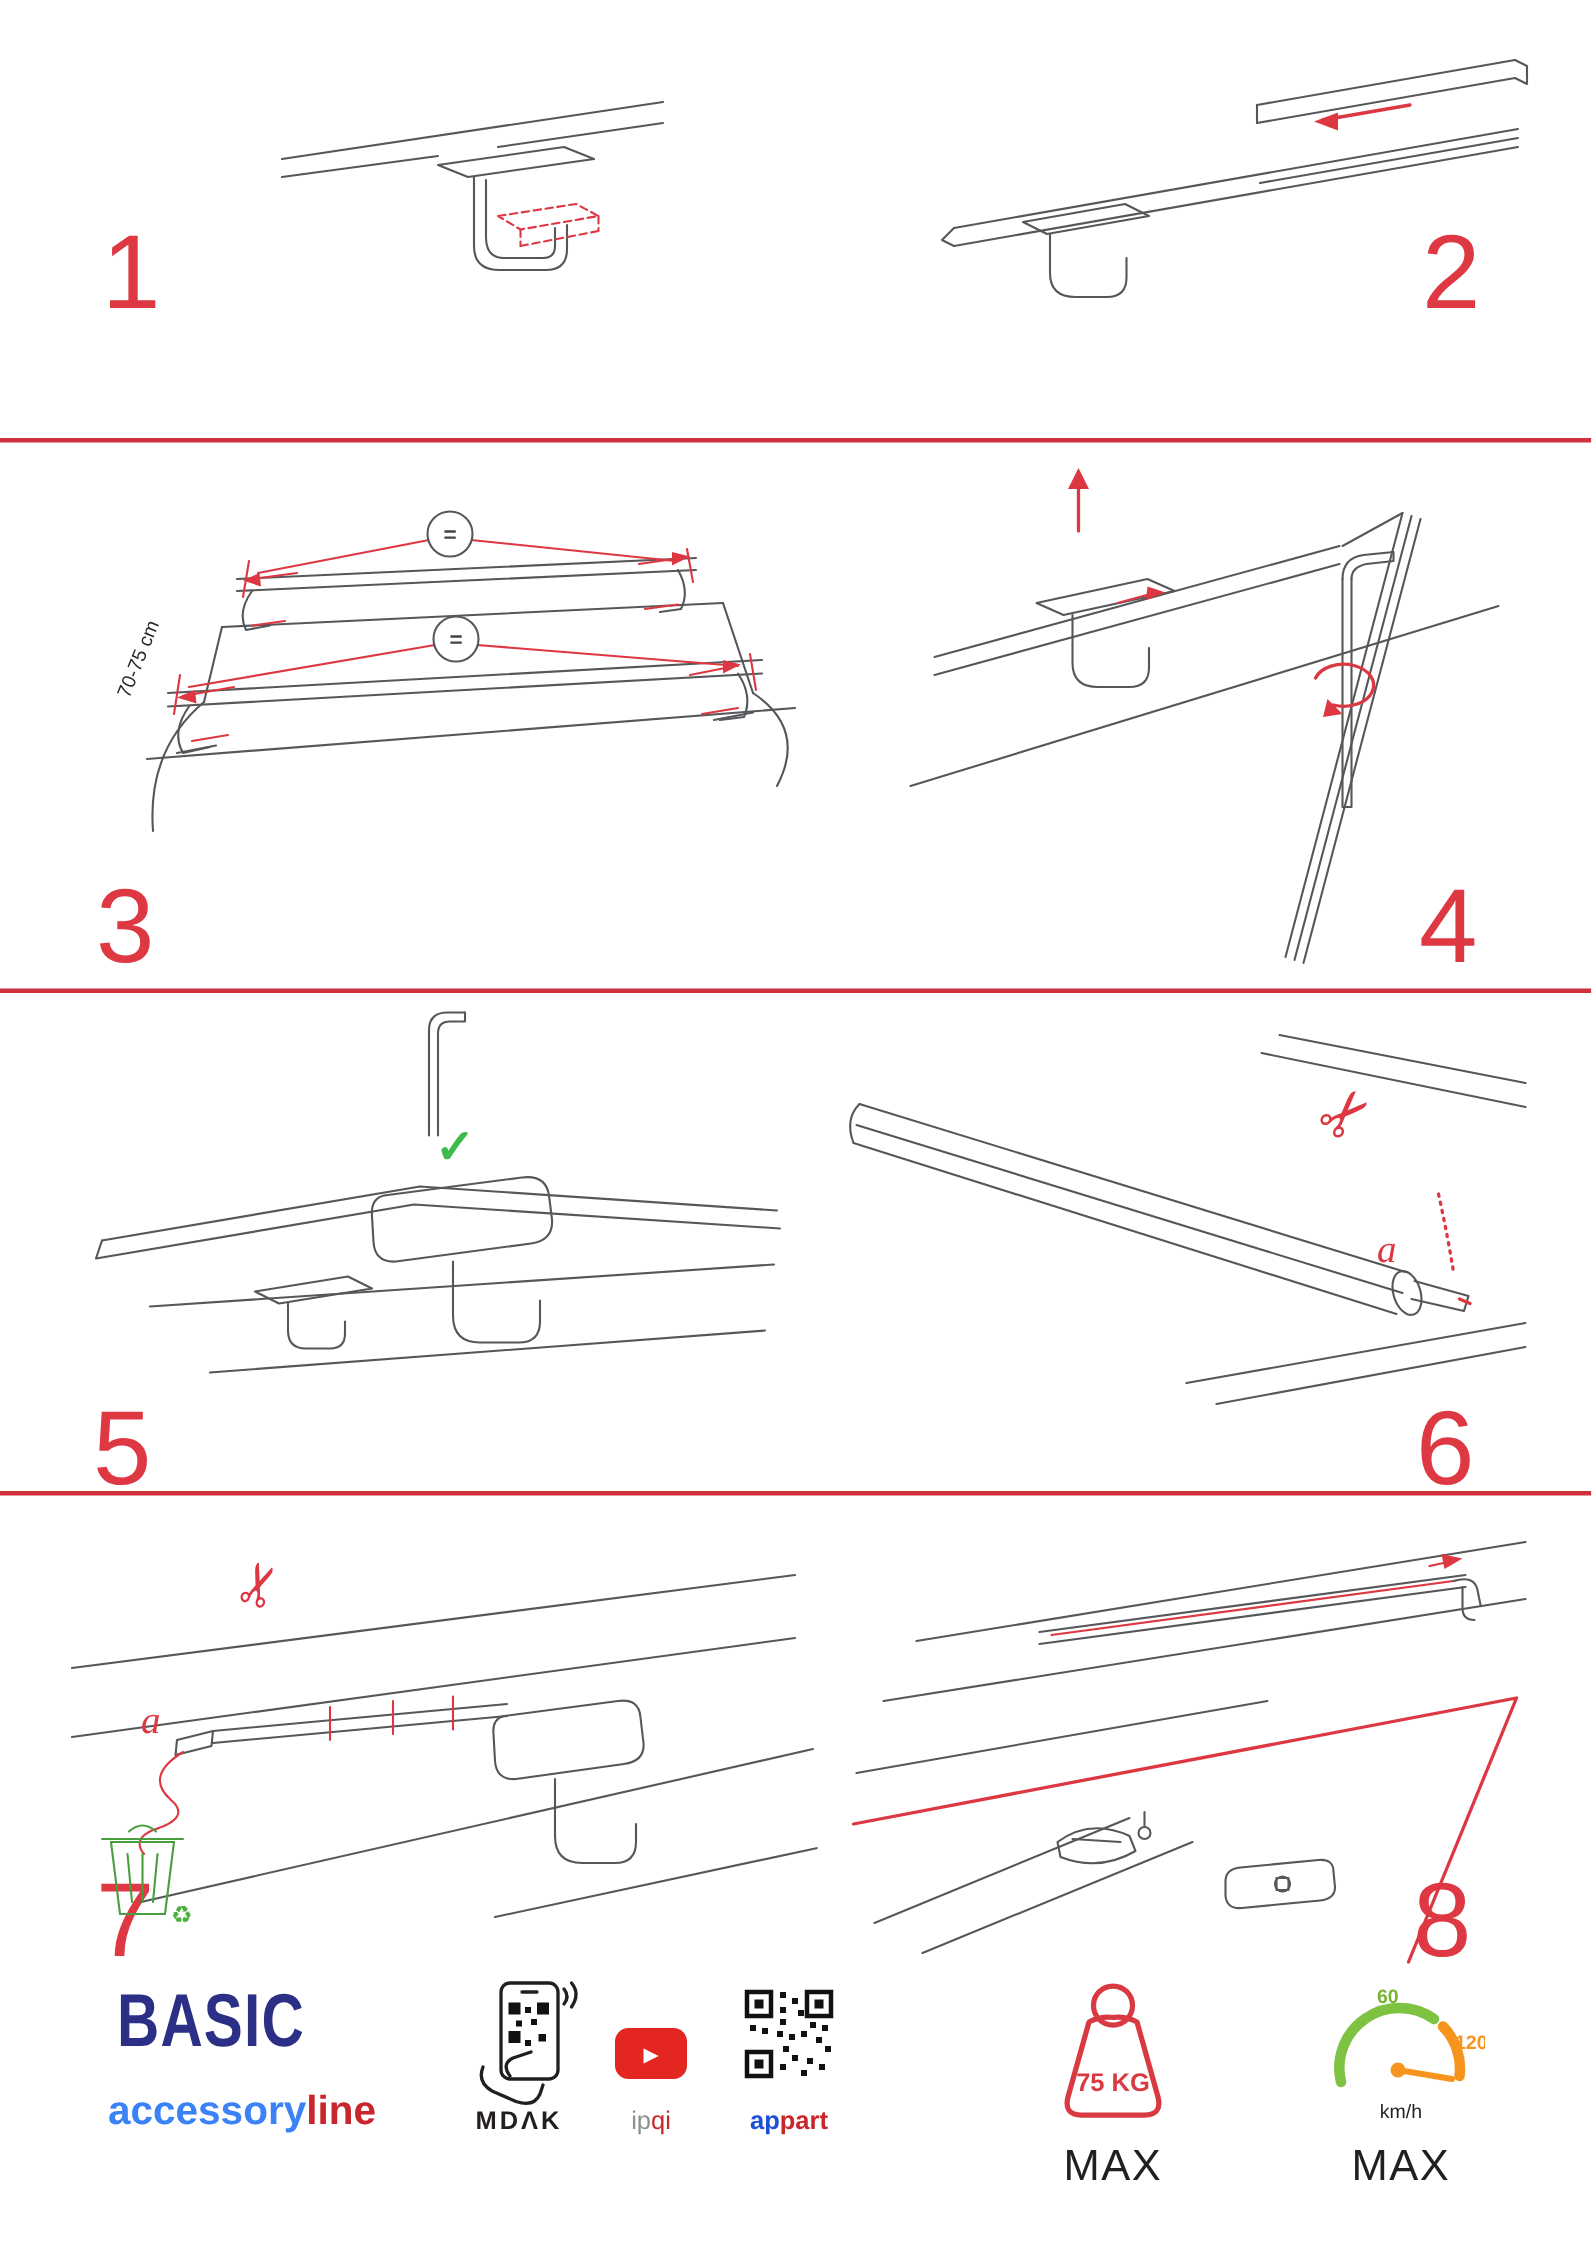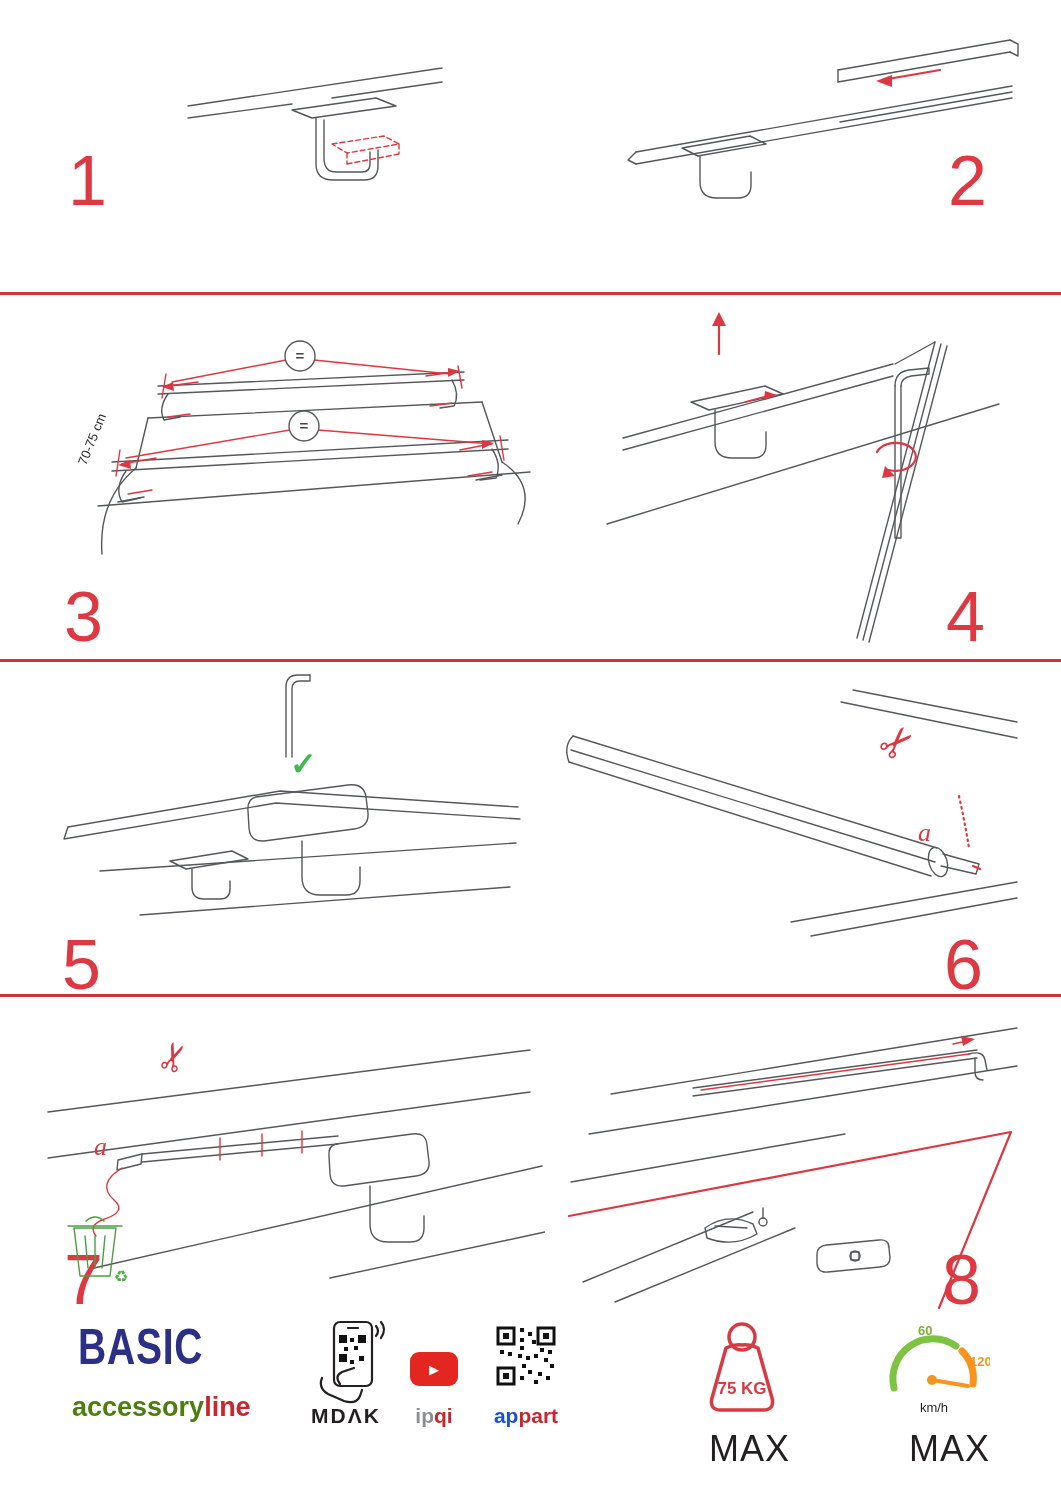--- a/index.html
+++ b/index.html
@@ -32,40 +32,40 @@
   .sc7{left:158px;top:1038px;transform:rotate(-70deg);font-size:38px;}
   .check{left:290px;top:748px;color:#3eb94b;font-size:32px;font-weight:bold;}
   .cut-a{color:#dd3742;font-size:26px;font-style:italic;font-family:"Liberation Serif",serif;}
   .a6{left:918px;top:820px;}
   .a7{left:94px;top:1134px;}
 
   
   .brand{position:absolute;left:78px;top:1318px;color:#2b2f86;font-size:50px;font-weight:bold;
          letter-spacing:1px;transform:scaleX(.78);transform-origin:left top;white-space:nowrap;}
   .brand-sub{position:absolute;left:72px;top:1392px;font-size:27px;font-weight:bold;white-space:nowrap;}
-  .brand-sub .dk{color:#4d7c0f}.redtxt{color:#c9252c}.graytxt{color:#8d9093}
-  .small-label{position:absolute;text-align:center;font-size:21px;color:#231f20;}
+  .brand-sub .dk{color:#3b82f6}.redtxt{color:#c9252c}.graytxt{color:#8d9093}
+  .small-label{position:absolute;text-align:center;font-size:17px;color:#231f20;}
   .mdak{left:296px;top:1404px;width:100px;letter-spacing:2px;font-weight:bold;}
-  .ipqi{left:402px;top:1404px;width:64px;font-weight:bold;}
+  .ipqi{left:402px;top:1404px;width:64px;}
   .apline{left:480px;top:1404px;width:92px;font-weight:bold;}
   .yt{position:absolute;left:410px;top:1352px;width:48px;height:34px;background:#e32620;
       border-radius:9px;display:flex;align-items:center;justify-content:center;}
   .yt span{color:#fff;font-size:13px;line-height:1;}
   .phoneqr{position:absolute;left:310px;top:1320px;}
   .phoneqr path,.phoneqr rect{stroke:#231f20;stroke-width:2.2;fill:none;stroke-linecap:round;stroke-linejoin:round;}
   .phoneqr .qrm{fill:#111;stroke:none;}
   .qrsvg{position:absolute;left:494px;top:1324px;}
   .qrsvg rect{fill:#111;stroke:none;}
   .qrsvg .qrf{fill:none;stroke:#111;stroke-width:3;}
   .kettle{position:absolute;left:694px;top:1316px;}
   .kettle path,.kettle circle{stroke:#d93a42;stroke-width:3.5;fill:none;stroke-linejoin:round;}
   .kettle text{stroke:none;fill:#d93a42;font-weight:bold;}
   .gauge{position:absolute;left:878px;top:1322px;}
   .gauge path{fill:none;stroke-linecap:round;}
-  .max-label{position:absolute;text-align:right;font-size:36px;color:#231f20;letter-spacing:1px;}
+  .max-label{position:absolute;text-align:center;font-size:29px;color:#231f20;letter-spacing:1px;}
   .max1{left:694px;top:1428px;width:96px;}
   .max2{left:878px;top:1428px;width:112px;}
 </style>
 </head>
 <body>
 
 <div class="page">
 
   <section class="step-sec">
     <div class="step-num n1">1</div>

